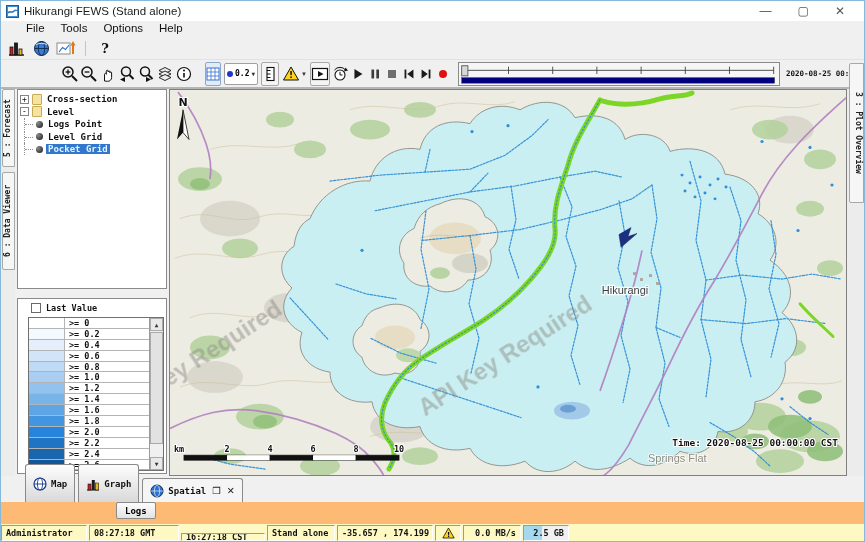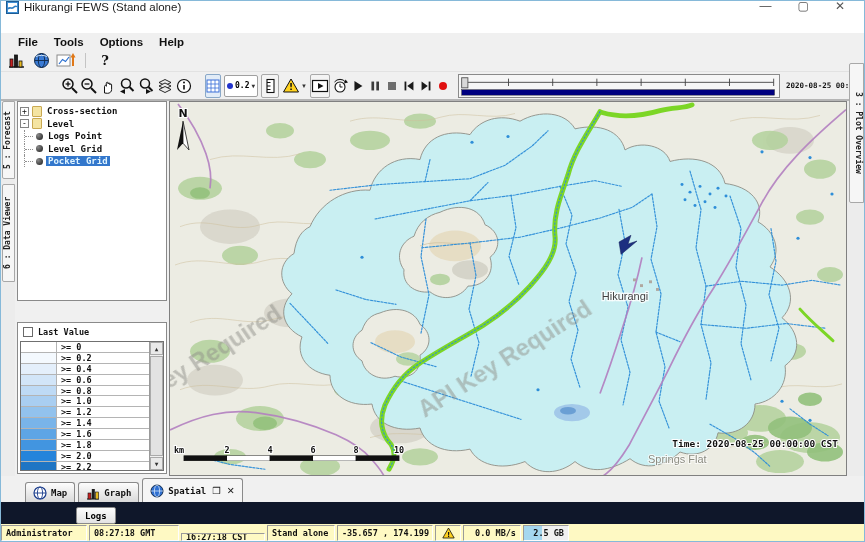--- a/index.html
+++ b/index.html
@@ -1,29 +1,29 @@
 <!DOCTYPE html>
 <html><head>
 <meta charset="utf-8">
 <style>
   * { margin:0; padding:0; box-sizing:border-box; }
   html,body { width:865px; height:542px; font-family:"Liberation Sans",sans-serif; }
   .window { width:865px; height:542px; display:flex; flex-direction:column; background:#f0f0f0;
             border:1px solid #86b9d9; position:relative; overflow:hidden; }
 
   
-  .titlebar { height:32px; background:#ffffff; display:flex; align-items:flex-start; gap:5px;
+  .titlebar { height:20px; background:#ffffff; display:flex; align-items:center; gap:5px;
               padding:0 5px; font-size:11.5px; color:#1b1b1b; flex:0 0 auto; }
   .win-controls { margin-left:auto; display:flex; gap:26px; color:#555; font-size:12px;
                   padding-right:14px; align-items:center; }
   .win-controls span { cursor:default; line-height:10px; }
 
   
-  .menubar { height:17px; display:flex; align-items:flex-end; font-size:11.5px; color:#111;
-             padding-left:9px; background:#f0f0f0; flex:0 0 auto;font-weight:bold; }
+  .menubar { height:17px; display:flex; align-items:flex-start; font-size:11.5px; color:#111;
+             padding-left:17px; background:#f0f0f0; flex:0 0 auto; }
   .menu-item { padding:1px 8px 2px 8px; }
 
   
   .toolbar1 { height:21px; display:flex; align-items:center; gap:3px; padding-left:4px;
               background:#f0f0f0; flex:0 0 auto; }
   .tbtn { height:20px; min-width:22px; display:flex; align-items:center; justify-content:center; }
   .sep { width:1px; height:15px; background:#c4c4c4; margin:0 5px; }
   .qmark { font-weight:bold; font-size:13px; color:#111; font-family:"DejaVu Serif",serif; }
 
   
@@ -70,23 +70,23 @@
             border-radius:1px; flex:0 0 auto; }
   .tline { width:9px; height:12px; border-left:1px dotted #909090; position:relative;
            margin-left:4px; flex:0 0 auto; }
   .tline:after { content:''; position:absolute; left:0; top:6px; width:8px;
                  border-top:1px dotted #909090; }
   .bullet { width:7px; height:7px; border-radius:50%; flex:0 0 auto;
             background:radial-gradient(circle at 30% 30%, #8a8a8a, #1a1a1a); }
   .tlabel { padding:0 2px; }
   .tlabel.sel { background:#3377cc; color:#dff4ff; }
 
-  .legend { flex:1; margin-top:21px; background:#fff; border:1px solid #8a8a8a; display:flex;
+  .legend { flex:1; margin-top:9px; background:#fff; border:1px solid #8a8a8a; display:flex;
             flex-direction:column; font-family:"DejaVu Sans Mono",monospace; font-size:8.5px;
-            font-weight:bold; color:#111; min-height:0; }
+            font-weight:bold; color:#111; min-height:0;padding-left:8px; }
   .lv-row { height:18px; display:flex; align-items:center; gap:5px; padding-left:5px; flex:0 0 auto; }
   .cbx { width:10px; height:10px; border:1px solid #6a6a6a; background:#fff; flex:0 0 auto; }
   .ltable { flex:1; margin:0 2px 2px 2px; border:1px solid #707070; display:flex; overflow:hidden; }
   .lrows { flex:1; overflow:hidden; }
   .lrow { height:10.9px; display:flex; border-bottom:1px solid #b4b4b4; }
   .swatch { width:36px; border-right:1px solid #b4b4b4; flex:0 0 auto; }
   .llabel { flex:1; background:#fff; line-height:10.5px; padding-left:4px; }
   .sbar { width:14px; border-left:1px solid #9a9a9a; background:#f0f0f0; display:flex;
           flex-direction:column; flex:0 0 auto; }
   .sbtn { height:13px; border:1px solid #aaa; background:#e9e9e9; font-size:6px;
@@ -94,28 +94,28 @@
   .sthumb { height:112px; border:1px solid #aaa; background:#e2e2e2; margin:1px 0; }
   .strack { flex:1; }
 
   .map { flex:1; position:relative; border:1px solid #808080; background:#ecece3;
          overflow:hidden; min-width:0; }
   .map svg { display:block; width:100%; height:100%; }
 
   
   .bottombar { height:26px; display:flex; align-items:flex-end; gap:3px; padding-left:24px;
                background:#f0f0f0; flex:0 0 auto; }
-  .btab { height:20px; display:flex; align-items:center; gap:4px; padding:0 7px;
+  .btab { height:38px; display:flex; align-items:center; gap:4px; padding:0 7px;
           border:1px solid #8a8a8a; border-bottom:none; border-radius:3px 3px 0 0;
           background:linear-gradient(#fdfdfd,#d9d9d9);
           font-family:"DejaVu Sans Mono",monospace; font-size:9px; font-weight:bold; color:#111; }
   .btab.active { background:#f5f5f5; height:24px;margin-top:28px; }
   .tabctl { font-size:9.5px; margin-left:2px; color:#222; font-family:"DejaVu Sans",sans-serif; }
-  .logsrow { height:22px; display:flex; align-items:flex-end; padding-left:75px;
-             background:#0f172a; flex:0 0 auto; }
+  .logsrow { height:22px; display:flex; align-items:flex-start; padding-left:115px;
+             background:#fdba74; flex:0 0 auto; }
   .logsbtn { height:17px; display:flex; align-items:center; padding:0 8px;
              border:1px solid #8a8a8a; border-radius:2px;
              background:linear-gradient(#fcfcfc,#e3e3e3);
              font-family:"DejaVu Sans Mono",monospace; font-size:9px; font-weight:bold; }
   .statusbar { height:17px; display:flex; gap:2px; align-items:stretch; background:#fef9c3;
                font-family:"DejaVu Sans Mono",monospace; font-size:8.5px; font-weight:bold;
                color:#111; flex:0 0 auto; padding-top:1px; }
   .scell { border:1px solid; border-color:#9a9a9a #fdfdfd #fdfdfd #9a9a9a; display:flex;
            align-items:center; padding:0 4px; white-space:nowrap; overflow:hidden; }
   .c-user { width:86px; }

